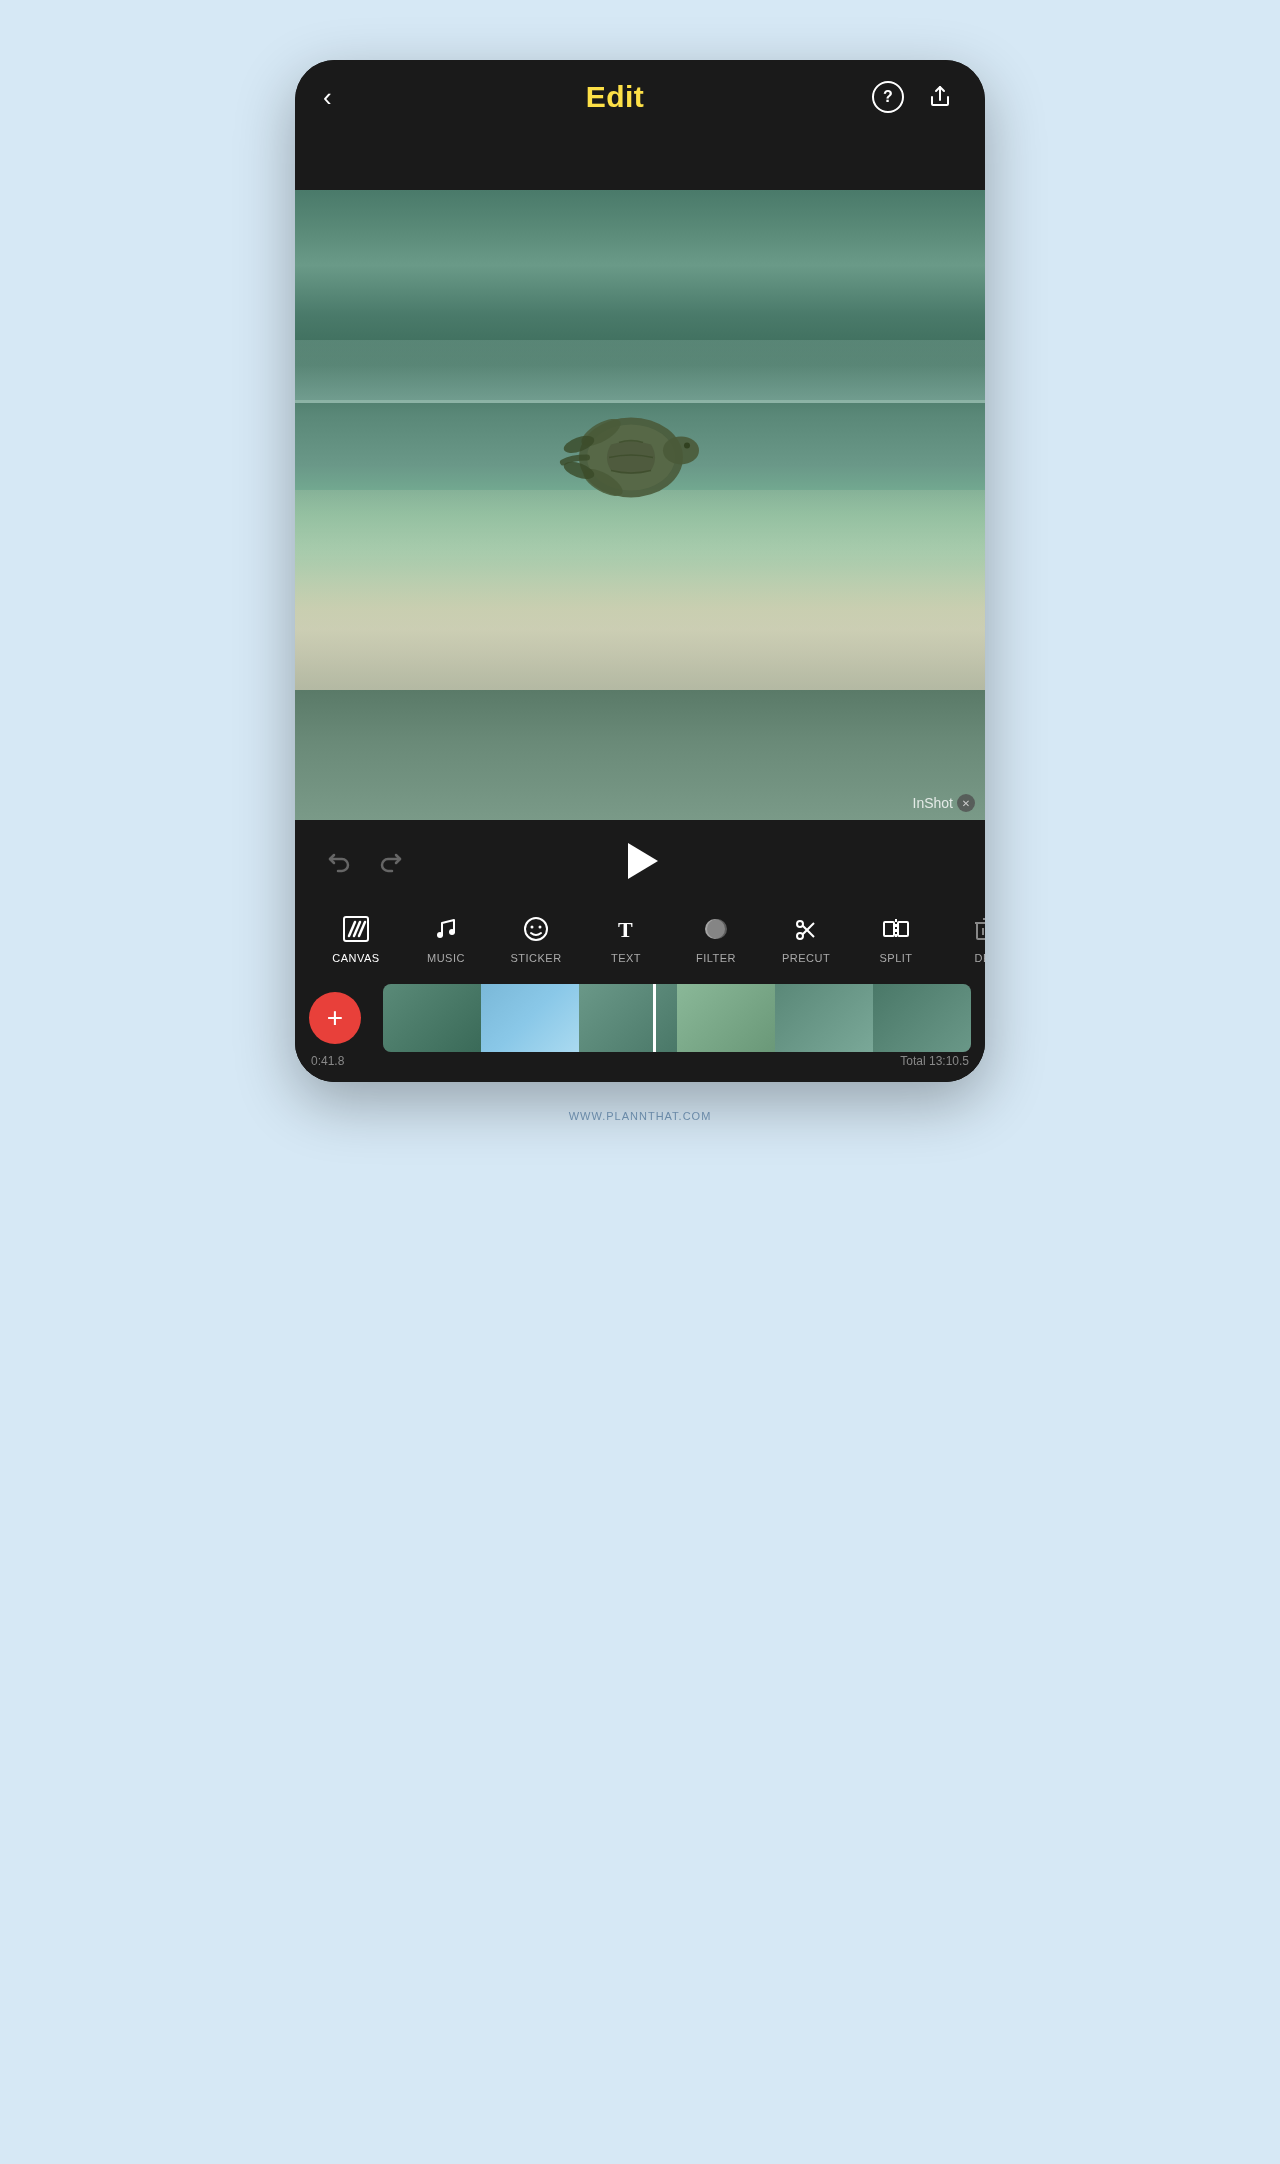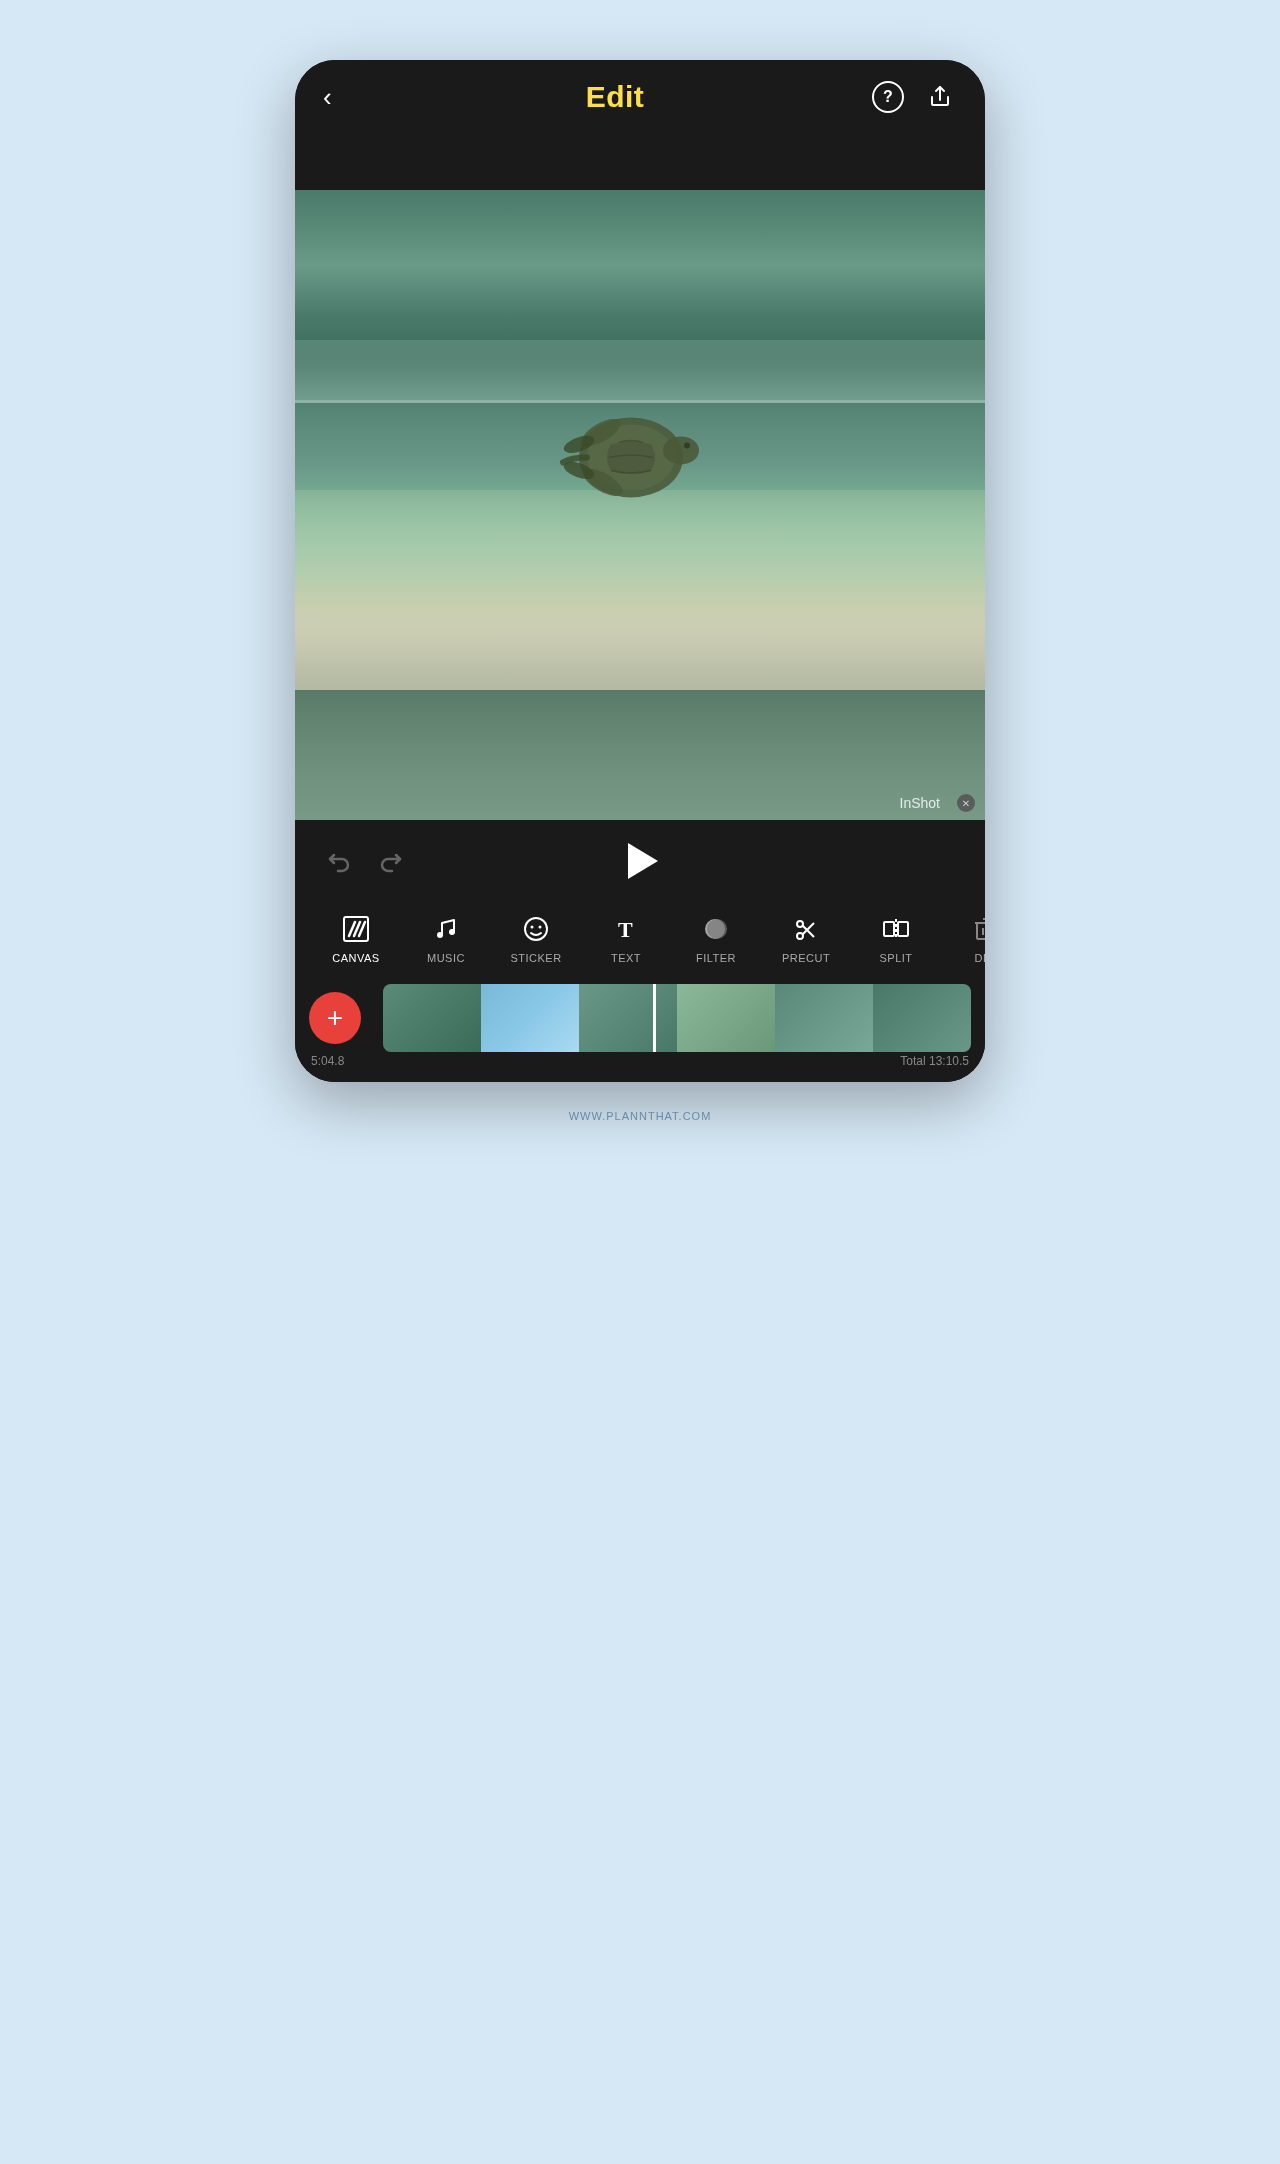--- a/index.html
+++ b/index.html
@@ -194,21 +194,21 @@
     
     .inshot-watermark {
       position: absolute;
       bottom: 8px;
       right: 10px;
       color: rgba(255,255,255,0.8);
       font-size: 14px;
       font-weight: 500;
       display: flex;
       align-items: center;
-      gap: 15px;
+      gap: 2px;
     }
 
     .inshot-x {
       width: 18px;
       height: 18px;
       background: rgba(80,80,80,0.8);
       border-radius: 50%;
       display: flex;
       align-items: center;
       justify-content: center;
@@ -621,20 +621,20 @@
         <div class="timeline-thumb timeline-thumb-3"></div>
         <div class="timeline-thumb timeline-thumb-4"></div>
         <div class="timeline-thumb timeline-thumb-5"></div>
         <div class="timeline-thumb timeline-thumb-6"></div>
         <div class="timeline-playhead"></div>
       </div>
     </div>
 
 
     <div class="timestamp-bar">
-      <span class="timestamp">5:04.8</span>
+      <span class="timestamp">0:41.8</span>
       <span class="timestamp">Total 13:10.5</span>
     </div>
 
   </div>
 </div>
 
 <div class="website-footer">WWW.PLANNTHAT.COM</div>
 
 </body></html>

